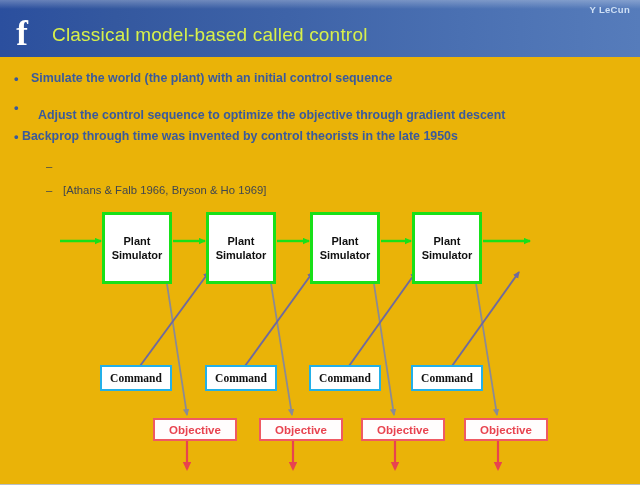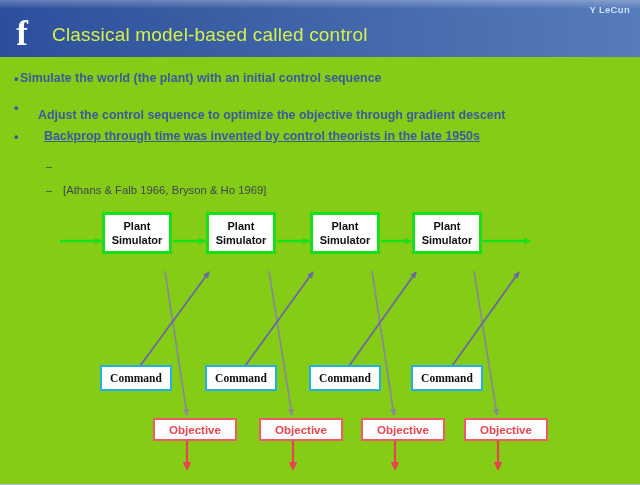--- a/index.html
+++ b/index.html
@@ -5,21 +5,21 @@
   html, body {
     margin: 0;
     padding: 0;
     background: #ffffff;
   }
   #slide {
     position: relative;
     width: 640px;
     height: 485px;
     overflow: hidden;
-    background: #84cc16;
+    background: #eab308;
     font-family: "Liberation Sans", sans-serif;
     border-bottom: 1px solid #b9bfc7;
     box-sizing: border-box;
   }
 
   
   #header {
     position: absolute;
     left: 0; top: 0;
     width: 640px;
@@ -100,21 +100,21 @@
     position: absolute;
     box-sizing: border-box;
     background: #ffffff;
     display: flex;
     align-items: center;
     justify-content: center;
     text-align: center;
     font-family: "Liberation Sans", sans-serif;
   }
   .plant-node {
-    width: 70px; height: 42px;
+    width: 70px; height: 72px;
     border: 3px solid #18e018;
     color: #101010;
     font-size: 11px;
     font-weight: bold;
     line-height: 14px;
   }
   .command-node {
     width: 72px; height: 26px;
     border: 2px solid #23b0e8;
     color: #101010;
@@ -137,27 +137,27 @@
 <div id="slide">
 
   <div id="header">
     <div id="header-gloss"></div>
     <div id="author">Y LeCun</div>
     <div id="fb-logo">f</div>
     <div id="slide-title">Classical model-based called control</div>
   </div>
 
   <div class="bullet-dot" style="top:71px;">•</div>
-  <div class="bullet" style="left:20px; top:71px;">Simulate the world (the plant) with an initial control sequence</div>
+  <div class="bullet" style="left:31px; top:71px;">Simulate the world (the plant) with an initial control sequence</div>
 
   <div class="bullet-dot" style="top:100px;">•</div>
   <div class="bullet" style="left:38px; top:108px;text-align:center;">Adjust the control sequence to optimize the objective through gradient descent</div>
 
   <div class="bullet-dot" style="top:129px;">•</div>
-  <div class="bullet" style="left:44px; top:129px;text-decoration:underline;">Backprop through time was invented by control theorists in the late 1950s</div>
+  <div class="bullet" style="left:22px; top:129px;">Backprop through time was invented by control theorists in the late 1950s</div>
 
   <div class="subbullet-dash" style="top:160px;">–</div>
 
   <div class="subbullet-dash" style="top:184px;">–</div>
   <div class="subbullet" style="top:184px;">[Athans &amp; Falb 1966, Bryson &amp; Ho 1969]</div>
 
   <svg id="diagram" viewBox="0 0 640 485" width="640" height="485">
     <defs>
       <marker id="ah-green" markerWidth="7" markerHeight="7" refX="6" refY="3.2" orient="auto" markerUnits="userSpaceOnUse">
         <path d="M0,0 L7,3.2 L0,6.4 z" fill="#18e018"></path>

